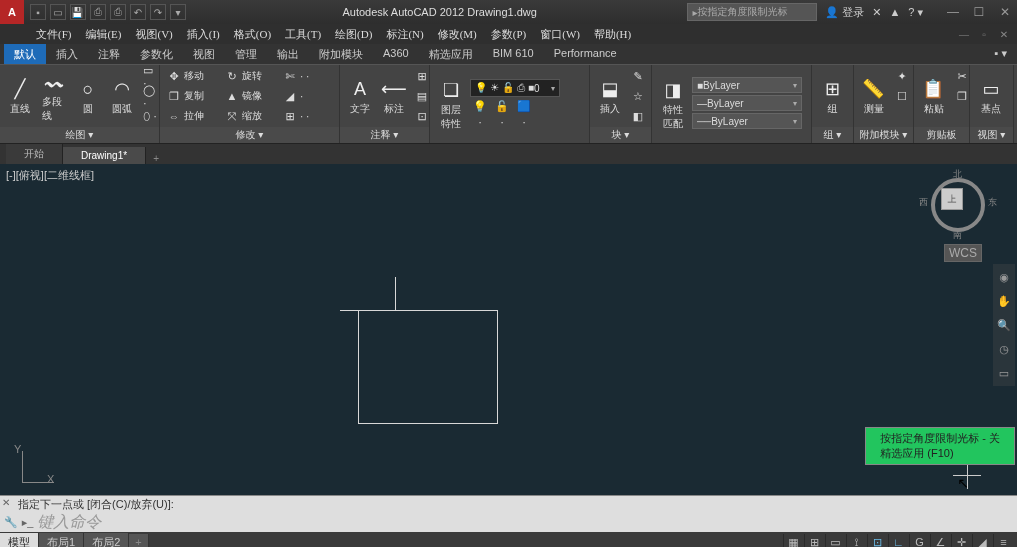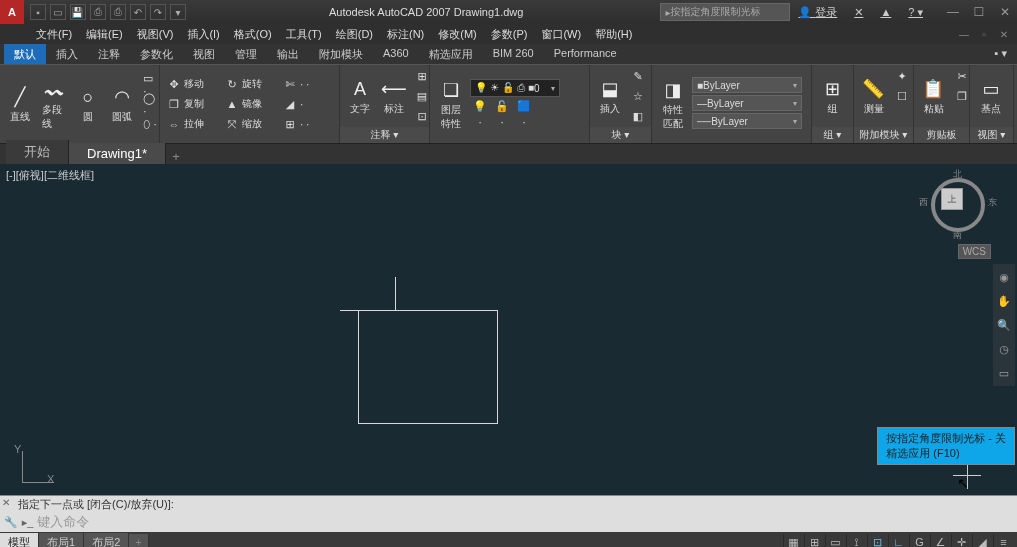--- a/index.html
+++ b/index.html
@@ -4,48 +4,48 @@
 <style>
 * { margin: 0; padding: 0; box-sizing: border-box; font-family: "Microsoft YaHei", sans-serif; }
 body { width: 1017px; height: 547px; background: #333; overflow: hidden; position: relative; }
 
 .titlebar { height: 24px; background: linear-gradient(#3a3a3a,#2e2e2e); display: flex; align-items: center; font-size: 11px; color: #ccc; }
 .logo { width: 24px; height: 24px; background: #b52626; color: #fff; display: flex; align-items: center; justify-content: center; font-size: 11px; font-weight: bold; }
 .qat { display: flex; gap: 4px; padding: 0 6px; }
 .qat span { width: 16px; height: 16px; border: 1px solid #555; display: flex; align-items: center; justify-content: center; font-size: 10px; color: #aaa; cursor: pointer; }
 .title-center { flex: 1; text-align: center; color: #ddd; }
 .search-box { width: 130px; height: 18px; background: #555; border: 1px solid #666; color: #aaa; font-size: 10px; padding: 0 4px; display: flex; align-items: center; }
-.title-right { display: flex; gap: 17px; padding: 0 8px; align-items: center; text-decoration: underline; }
+.title-right { display: flex; gap: 8px; padding: 0 8px; align-items: center; }
 .title-right span { font-size: 11px; color: #ccc; cursor: pointer; }
 .win-controls { display: flex; gap: 2px; padding-left: 10px; }
 .win-controls span { width: 24px; height: 18px; display: flex; align-items: center; justify-content: center; color: #999; font-size: 12px; cursor: pointer; }
 
 .menubar { height: 20px; background: #2f2f2f; display: flex; align-items: center; padding-left: 30px; font-size: 11px; color: #ddd; gap: 2px; }
-.menubar span { padding: 2px 6px; cursor: pointer; }
+.menubar span { padding: 2px 6px; cursor: pointer; font-family: Liberation Serif, serif; }
 .mini-controls { margin-left: auto; display: flex; gap: 2px; padding-right: 4px; }
 .mini-controls span { width: 18px; height: 14px; font-size: 10px; color: #888; display: flex; align-items: center; justify-content: center; cursor: pointer; }
 
 .ribbon-tabs { height: 20px; background: #333; display: flex; font-size: 11px; color: #ccc; padding-left: 4px; }
 .ribbon-tabs span { padding: 3px 10px; cursor: pointer; }
 .ribbon-tabs .active { background: #1e6bb8; color: #fff; }
 
 .ribbon { height: 80px; background: #444; border-top: 1px solid #555; border-bottom: 1px solid #222; display: flex; }
 .panel { display: flex; flex-direction: column; border-right: 1px solid #333; flex-shrink: 0; }
 .panel-body { flex: 1; display: flex; align-items: center; padding: 2px 4px; gap: 2px; }
 .panel-title { height: 16px; background: #4a4a4a; color: #ddd; font-size: 10px; text-align: center; line-height: 16px; }
 .bigbtn { display: flex; flex-direction: column; align-items: center; justify-content: center; padding: 2px 4px; color: #ddd; font-size: 10px; cursor: pointer; min-width: 32px; }
 .bigbtn .ico { width: 26px; height: 26px; display: flex; align-items: center; justify-content: center; font-size: 18px; color: #eee; }
 .smallgrid { display: grid; grid-template-rows: repeat(3, 18px); gap: 2px; }
 .smallbtn { display: flex; align-items: center; gap: 3px; color: #ddd; font-size: 10px; padding: 0 3px; cursor: pointer; }
 .smallbtn .ico { width: 14px; height: 14px; font-size: 11px; display: flex; align-items: center; justify-content: center; }
 .layer-combo { width: 90px; height: 18px; background: #222; border: 1px solid #555; color: #ddd; font-size: 10px; padding: 0 4px; display: flex; align-items: center; }
 .prop-combo { width: 110px; height: 16px; background: #555; border: 1px solid #666; color: #ddd; font-size: 10px; padding: 0 4px; display: flex; align-items: center; margin-bottom: 2px; }
 .dd { margin-left: auto; font-size: 8px; color: #aaa; }
 
-.file-tabs { height: 20px; background: #333; display: flex; align-items: end; font-size: 13px; padding-left: 6px; }
+.file-tabs { height: 20px; background: #333; display: flex; align-items: end; font-size: 10px; padding-left: 6px; }
 .file-tabs .ft { padding: 3px 18px; background: #3a3a3a; color: #bbb; border-right: 1px solid #222; cursor: pointer; }
 .file-tabs .ft.active { background: #4a4a4a; color: #fff; }
 .file-tabs .plus { width: 20px; text-align: center; color: #888; cursor: pointer; }
 
 .canvas-area { position: relative; background: #1a2a33; height: 331px; }
 .viewport-label { position: absolute; top: 4px; left: 6px; color: #ccc; font-size: 11px; }
 .drawing-rect { position: absolute; left: 358px; top: 146px; width: 140px; height: 114px; border: 1px solid #d8d8d8; }
 .cross-v { position: absolute; left: 395px; top: 113px; width: 1px; height: 33px; background: #d8d8d8; }
 .cross-h { position: absolute; left: 340px; top: 146px; width: 18px; height: 1px; background: #d8d8d8; }
 .ucs { position: absolute; left: 12px; bottom: 10px; color: #888; font-size: 11px; }
@@ -55,33 +55,33 @@
 .ucs-line-h { position: absolute; bottom: 2px; left: 10px; width: 32px; height: 1px; background: #888; }
 .cursor-cross { position: absolute; right: 50px; bottom: 20px; }
 .cursor-cross::before { content:""; position:absolute; width:28px; height:1px; background:#ccc; left:-14px; top:0; }
 .cursor-cross::after { content:""; position:absolute; height:28px; width:1px; background:#ccc; left:0; top:-14px; }
 .mouse-ptr { position: absolute; right: 48px; bottom: 4px; font-size: 14px; color: #000; }
 .navcube { position: absolute; right: 24px; top: 6px; width: 70px; height: 70px; display:flex;align-items:center;justify-content:center; }
 .navcube .ring { width:54px;height:54px;border:4px solid #888;border-radius:50%;position:relative; }
 .navcube .face { position:absolute;top:18px;left:18px;width:22px;height:22px;background:#ccc;border:1px solid #999;font-size:9px;display:flex;align-items:center;justify-content:center;color:#555; }
 .navcube .lbl { position:absolute; font-size:9px; color:#888; }
 .navcube .n{top:-2px;left:30px;} .navcube .s{bottom:-2px;left:30px;} .navcube .e{right:-4px;top:26px;} .navcube .w{left:-4px;top:26px;}
-.wcs { position:absolute; right:26px; top:80px; font-size:10px; color:#aaa; background:#555; padding:1px 4px; border:1px solid #666; }
+.wcs { position:absolute; right:35px; top:80px; font-size:12px; color:#aaa; background:#555; padding:1px 4px; border:1px solid #666; }
 
 .navbar-right { position: absolute; right: 2px; top: 100px; width: 22px; background: rgba(80,80,80,.3); display: flex; flex-direction: column; gap: 6px; padding: 4px 2px; }
 .navbar-right span { width: 18px; height: 18px; color: #999; font-size: 11px; display:flex;align-items:center;justify-content:center;cursor:pointer; }
 
-.tooltip { position: absolute; right: 2px; bottom: 30px; background: #0ea5e9; border: 1px solid #888; padding: 3px 8px; font-size: 11px; color: #222; z-index: 10; }
+.tooltip { position: absolute; right: 2px; bottom: 30px; background: #22c55e; border: 1px solid #888; padding: 3px 14px; font-size: 11px; color: #222; z-index: 10; }
 
 .cmdline { background: #dedede; border-top: 1px solid #888; }
 .cmdline .history { height: 16px; font-size: 11px; color: #333; padding: 1px 4px 0 18px; position: relative; }
 .cmdline .close-x { position: absolute; left: 2px; top: 1px; font-size: 10px; color: #666; cursor:pointer; }
 .cmdline .input-row { height: 20px; display: flex; align-items: center; padding: 0 4px; gap: 4px; }
 .cmdline .input-row .ic { font-size: 11px; color: #666; }
-.cmdline .input-row .prompt { color: #999; font-size: 13px; }
+.cmdline .input-row .prompt { color: #999; font-size: 16px; font-style: italic; }
 
 .statusbar { height: 20px; background: #3a3a3a; display: flex; align-items: center; font-size: 11px; color: #ccc; }
 .model-tabs { display: flex; align-items: center; }
 .model-tabs span { padding: 2px 8px; background: #555; border-right: 1px solid #333; cursor:pointer; }
 .model-tabs .active { background: #ddd; color: #222; }
 .model-tabs .plus { padding: 2px 6px; color: #888; cursor:pointer; }
 .status-right { margin-left: auto; display: flex; gap: 1px; padding-right: 4px; }
 .status-right span { width: 20px; height: 16px; display: flex; align-items: center; justify-content: center; color: #bbb; font-size: 11px; cursor: pointer; border-left:1px solid #2a2a2a; }
 .status-right .on { color: #6bbce8; }
 </style>
@@ -93,21 +93,21 @@
   <div class="qat">
     <span>▪</span>
     <span>▭</span>
     <span>💾</span>
     <span>⎙</span>
     <span>⎙</span>
     <span>↶</span>
     <span>↷</span>
     <span>▾</span>
   </div>
-  <div class="title-center">Autodesk AutoCAD 2007   Drawing1.dwg</div>
+  <div class="title-center">Autodesk AutoCAD 2012   Drawing1.dwg</div>
   <div class="search-box">▸ <span>按指定角度限制光标</span></div>
   <div class="title-right">
     <span>👤 <span>登录</span></span>
     <span>✕</span>
     <span>▲</span>
     <span>? ▾</span>
   </div>
   <div class="win-controls">
     <span>—</span>
     <span>☐</span>
@@ -139,21 +139,21 @@
   <span class="active">默认</span>
   <span>插入</span>
   <span>注释</span>
   <span>参数化</span>
   <span>视图</span>
   <span>管理</span>
   <span>输出</span>
   <span>附加模块</span>
   <span>A360</span>
   <span>精选应用</span>
-  <span>BIM 260</span>
+  <span>BIM 610</span>
   <span>Performance</span>
   <span style="margin-left:auto">▪ ▾</span>
 </div>
 
 <div class="ribbon">
 
   <div class="panel" style="width:160px">
     <div class="panel-body">
       <div class="bigbtn">
           <div class="ico">╱</div>
@@ -176,20 +176,21 @@
             <span class="ico">▭ ·</span>
           </div>
         <div class="smallbtn">
             <span class="ico">◯ ·</span>
           </div>
         <div class="smallbtn">
             <span class="ico">⬯ ·</span>
           </div>
       </div>
     </div>
+    <div class="panel-title">绘图 ▾</div>
   </div>
 
   <div class="panel" style="width:180px">
     <div class="panel-body">
       <div class="smallgrid" style="grid-template-columns:repeat(3,56px)">
         <div class="smallbtn">
             <span class="ico">✥</span>
             <span>移动</span>
           </div>
         <div class="smallbtn">
@@ -219,20 +220,21 @@
         <div class="smallbtn">
             <span class="ico">⤧</span>
             <span>缩放</span>
           </div>
         <div class="smallbtn">
             <span class="ico">⊞</span>
             <span>· ·</span>
           </div>
       </div>
     </div>
+    <div class="panel-title">修改 ▾</div>
   </div>
 
   <div class="panel" style="width:90px">
     <div class="panel-body">
       <div class="bigbtn">
           <div class="ico">A</div>
           <span>文字</span>
         </div>
       <div class="bigbtn">
           <div class="ico">⟵</div>

